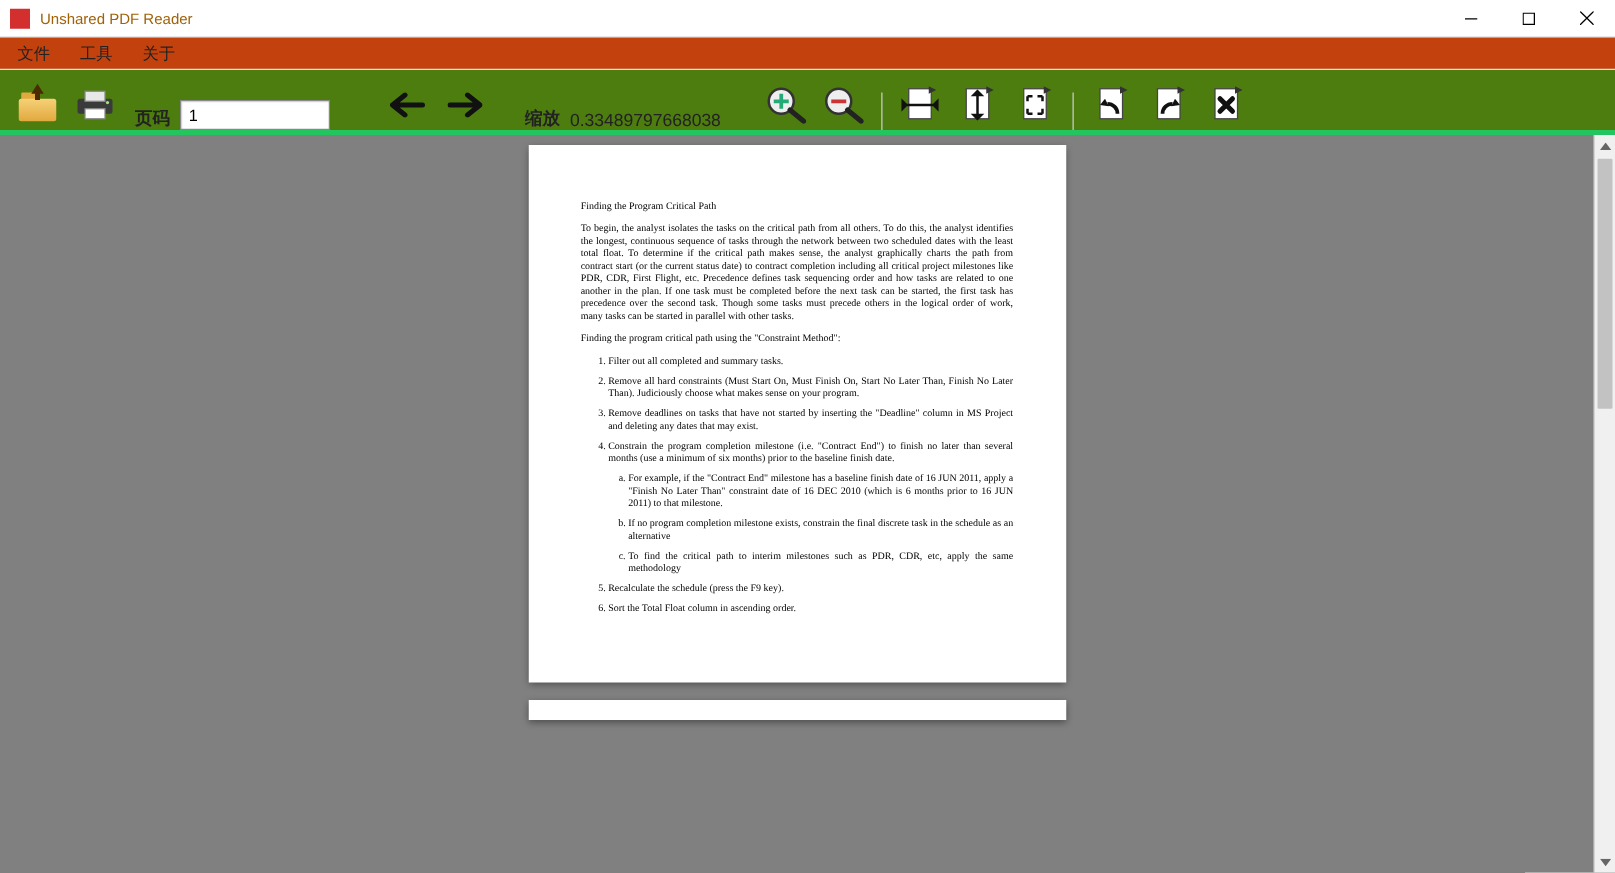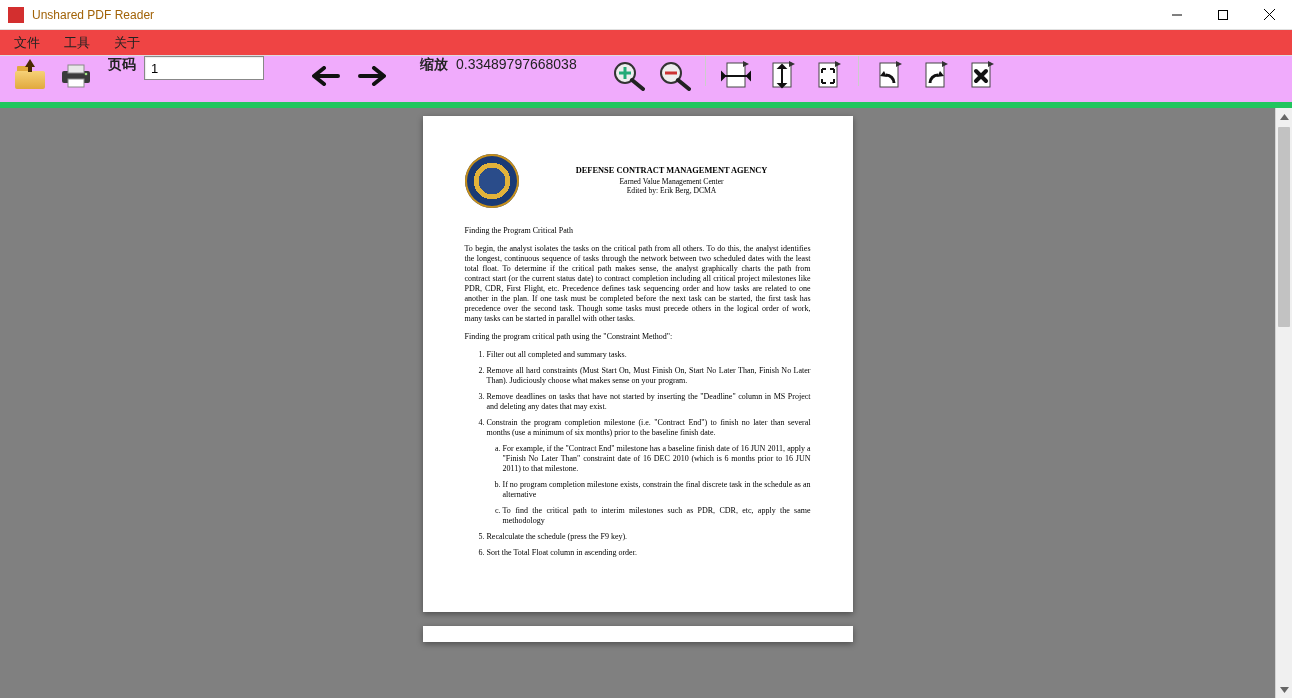--- a/index.html
+++ b/index.html
@@ -41,38 +41,38 @@
     .winbtn svg { stroke: #000; stroke-width: 1; fill: none; }
 
     
     .menubar {
       height: 26px;
       display: flex;
       align-items: center;
       padding: 0 10px;
       gap: 16px;
       border-bottom: 1px solid #ddd;
-      background: #ef4444;
+      background: #c2410c;
     }
     .menu-item {
       font-size: 13px;
       color: #222;
       padding: 2px 4px;
       cursor: pointer;
     }
 
     
     .toolbar {
       height: 52px;
-      background: #f0abfc;
-      display: flex;
-      align-items: flex-start;
+      background: #4d7c0f;
+      display: flex;
+      align-items: flex-end;
       padding: 0 10px;
       gap: 6px;
-      border-bottom: 6px solid #22c55e;
+      border-bottom: 4px solid #22c55e;
     }
     .tool-btn {
       width: 40px; height: 40px;
       display: flex; align-items: center; justify-content: center;
       cursor: pointer;
       border-radius: 2px;
     }
     .tool-sep {
       width: 1px; height: 30px;
       background: #ccc;
@@ -328,28 +328,20 @@
       <rect x="6" y="2" width="18" height="24" fill="#fff" stroke="#444"></rect>
       <path d="M22 0 L28 3 L22 6 Z" fill="#333"></path>
       <path d="M10 10 L20 20 M20 10 L10 20" stroke="#111" stroke-width="4" stroke-linecap="round"></path>
     </svg>
   </div>
 </div>
 
 <div class="viewer-wrap">
   <div class="viewer">
     <div class="page doc">
-      <div class="doc-header">
-        <div class="seal"></div>
-        <div class="doc-header-text">
-          <div class="doc-title">DEFENSE CONTRACT MANAGEMENT AGENCY</div>
-          <div class="doc-sub">Earned Value Management Center</div>
-          <div class="doc-sub">Edited by: Erik Berg, DCMA</div>
-        </div>
-      </div>
       <div class="doc-section-title">Finding the Program Critical Path</div>
       <div class="doc-para">To begin, the analyst isolates the tasks on the critical path from all others. To do this, the analyst identifies the longest, continuous sequence of tasks through the network between two scheduled dates with the least total float. To determine if the critical path makes sense, the analyst graphically charts the path from contract start (or the current status date) to contract completion including all critical project milestones like PDR, CDR, First Flight, etc. Precedence defines task sequencing order and how tasks are related to one another in the plan. If one task must be completed before the next task can be started, the first task has precedence over the second task. Though some tasks must precede others in the logical order of work, many tasks can be started in parallel with other tasks.</div>
       <div class="doc-section-title">Finding the program critical path using the "Constraint Method":</div>
       <ol>
         <li>Filter out all completed and summary tasks.</li>
         <li>Remove all hard constraints (Must Start On, Must Finish On, Start No Later Than, Finish No Later Than). Judiciously choose what makes sense on your program.</li>
         <li>Remove deadlines on tasks that have not started by inserting the "Deadline" column in MS Project and deleting any dates that may exist.</li>
         <li>
           <span>Constrain the program completion milestone (i.e. "Contract End") to finish no later than several months (use a minimum of six months) prior to the baseline finish date.</span>
           <ol>

